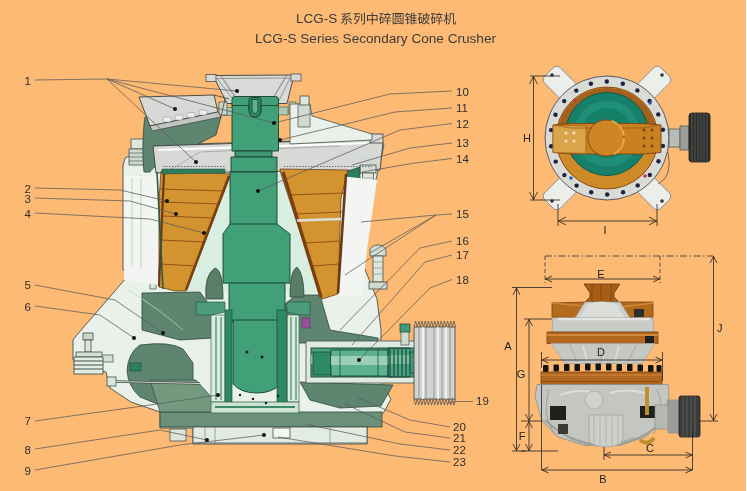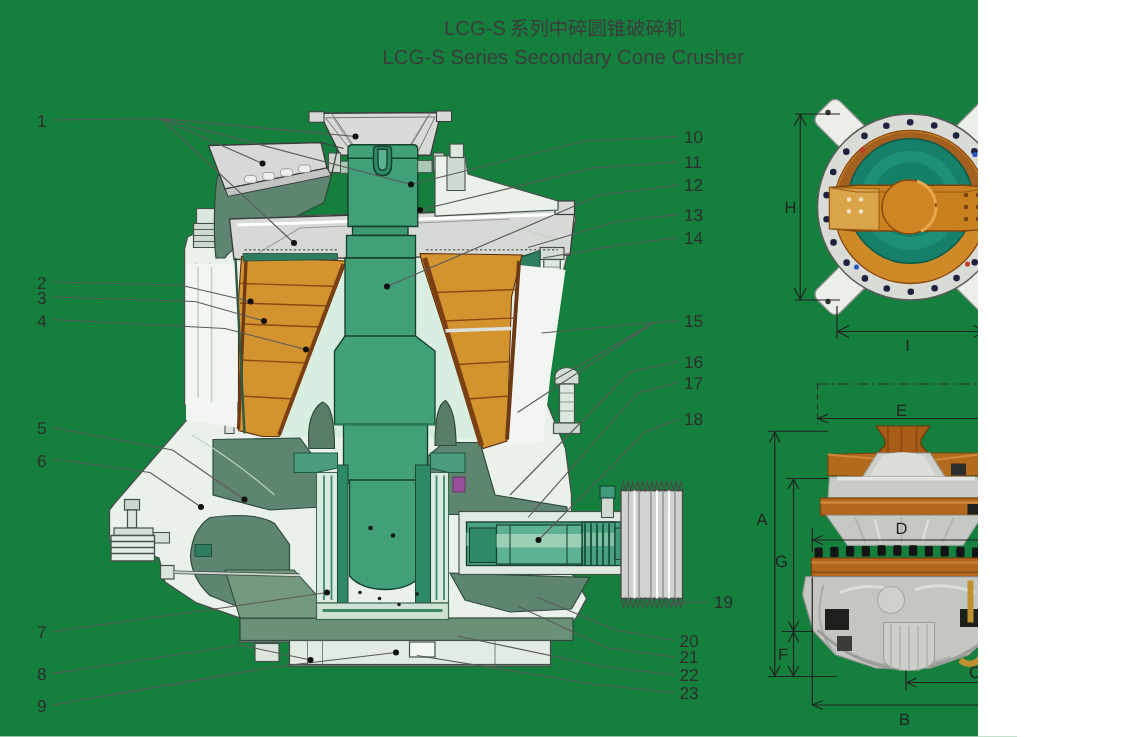--- a/index.html
+++ b/index.html
@@ -1,16 +1,16 @@
 <!DOCTYPE html>
 <html><head>
 <meta charset="utf-8">
 <style>
 html,body{margin:0;padding:0;background:#ffffff;}
-#page{position:relative;width:652px;height:491px;background:#15803d;overflow:hidden;
+#page{position:relative;width:746px;height:491px;background:#fdba74;overflow:hidden;
 font-family:"Liberation Sans", sans-serif;}
 svg{position:absolute;top:0;left:0;}
 .num{font-family:"Liberation Sans",sans-serif;font-size:11.5px;fill:#2e2e2e;}
 .dim{font-family:"Liberation Sans",sans-serif;font-size:11px;fill:#222;}
 </style>
 </head>
 <body>
 <div id="page">
 <svg width="747" height="491" viewBox="0 0 747 491">
 

